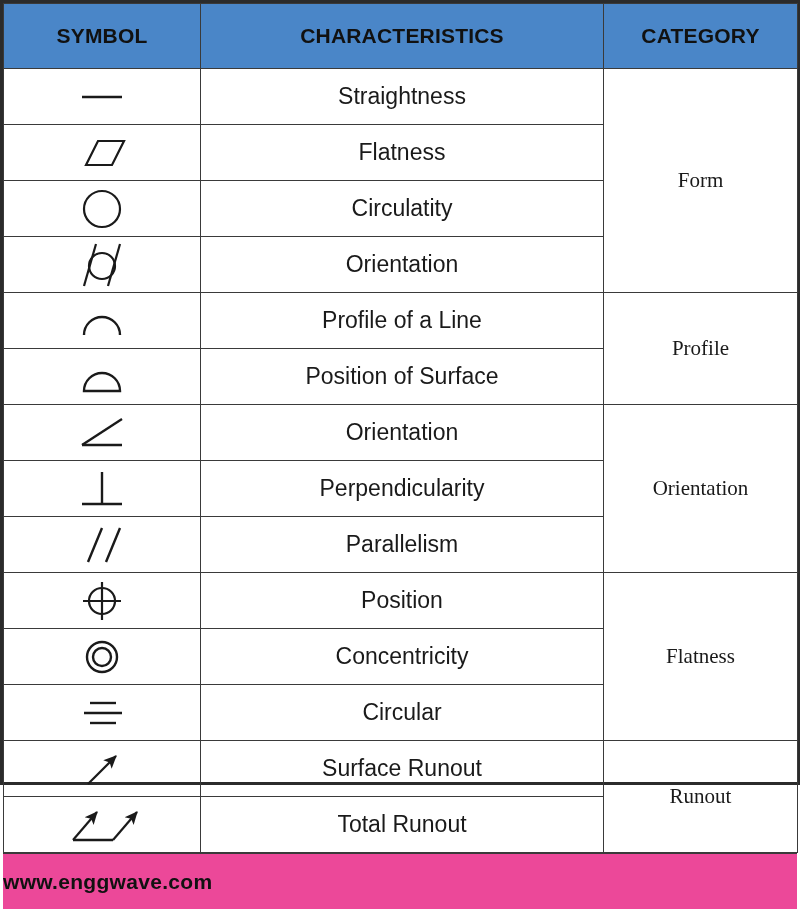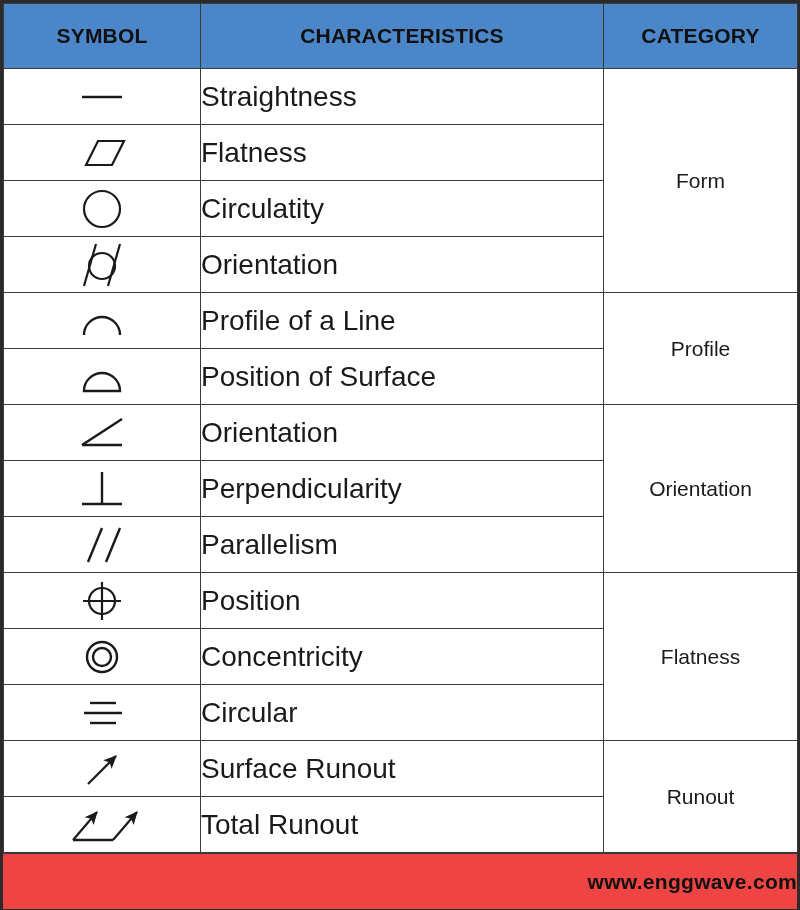--- a/index.html
+++ b/index.html
@@ -9,21 +9,21 @@
   }
   body {
     width: 800px;
     height: 910px;
     font-family: "Liberation Sans", sans-serif;
     -webkit-font-smoothing: antialiased;
   }
 
   #gdt-table-wrap {
     width: 800px;
-    height: 910px;
+    height: 785px;
     box-sizing: border-box;
     border: 3px solid #2b2b2b;
     background: #ffffff;
     display: flex;
     flex-direction: column;
   }
 
   table.gdt {
     width: 100%;
     border-collapse: collapse;
@@ -56,41 +56,42 @@
   td.symbol-cell {
     text-align: center;
     height: 55px;
   }
   td.symbol-cell svg {
     display: block;
     margin: 0 auto;
   }
 
   td.char-cell {
-    font-size: 28px;
+    font-size: 23px;
     color: #1a1a1a;
     padding-left: 26px;
-    text-align: left;
+    text-align: center;
   }
 
   td.cat-cell {
     font-size: 21px;
     color: #1a1a1a;
     text-align: center;
     vertical-align: middle;
+    font-family: Liberation Serif, serif;
   }
 
   .footer-bar {
     flex: 0 0 auto;
     height: 55px;
     display: flex;
     align-items: center;
-    justify-content: flex-end;
+    justify-content: flex-start;
     border-top: 1.5px solid #3a3a3a;
-    background: #ef4444;
+    background: #ec4899;
   }
   .footer-bar .footer-text {
     font-size: 21px;
     font-weight: bold;
     color: #111111;
     letter-spacing: 0.3px;
   }
 </style>
 </head>
 <body>

